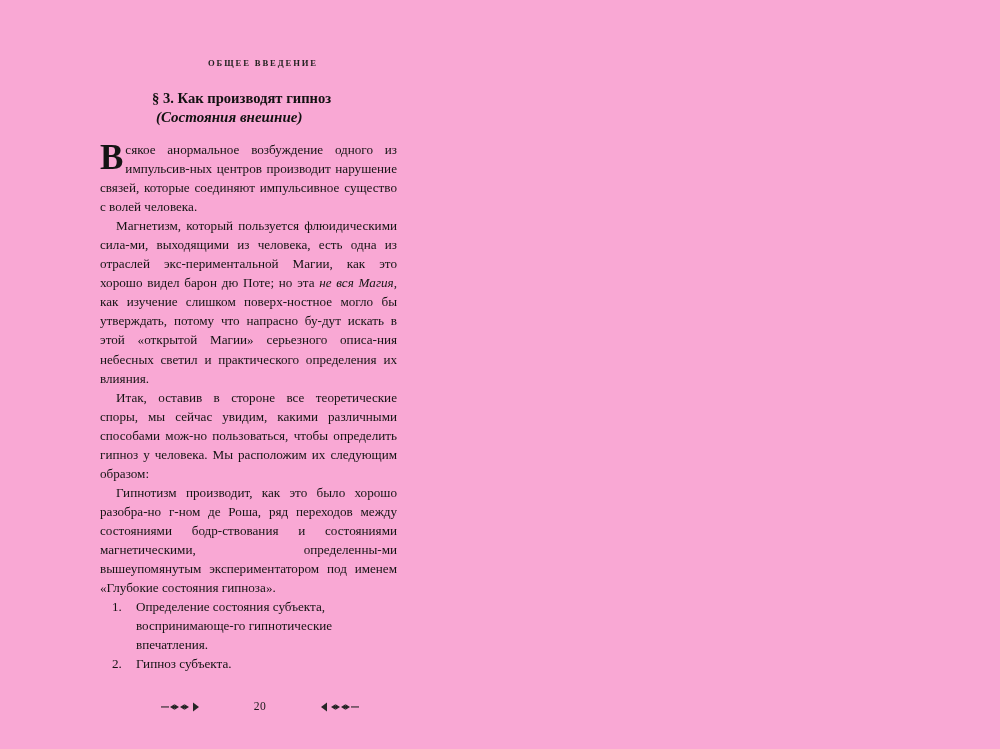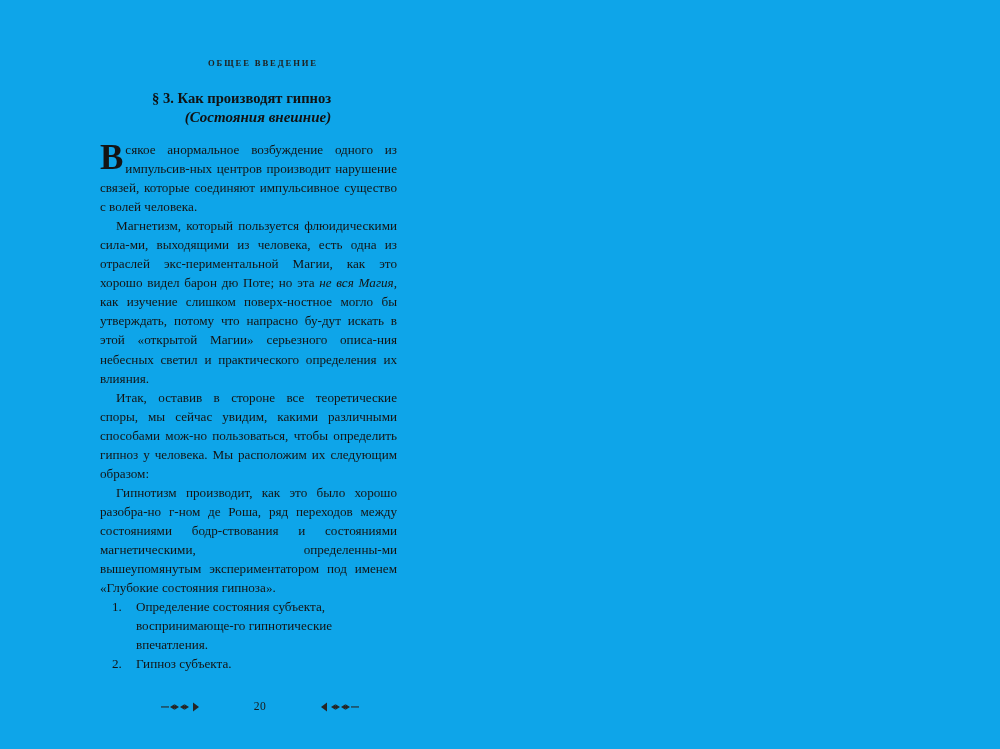--- a/index.html
+++ b/index.html
@@ -12,21 +12,21 @@
     height: 749px;
     font-family: "Liberation Serif", "DejaVu Serif", serif;
     color: #1a1a1a;
     overflow: hidden;
   }
 
   .spread {
     position: relative;
     width: 1000px;
     height: 749px;
-    background: #0ea5e9;
+    background: #f9a8d4;
     display: flex;
   }
 
   .page {
     position: relative;
     width: 500px;
     height: 749px;
     box-sizing: border-box;
   }
 
@@ -57,21 +57,21 @@
   .sec-title .line2 {
     display: block;
     font-style: italic;
     font-weight: bold;
     font-size: 15px;
     margin-top: 2px;
   }
   .sec-title-left {
     top: 90px;
     left: 152px;
-    text-align: right;
+    text-align: left;
   }
   .sec-title-left .line1 { display: block; }
   .sec-title-left .line2 { margin-left: 4px; }
 
   
   .col {
     position: absolute;
     font-size: 13.15px;
     line-height: 19.05px;
     text-align: justify;

